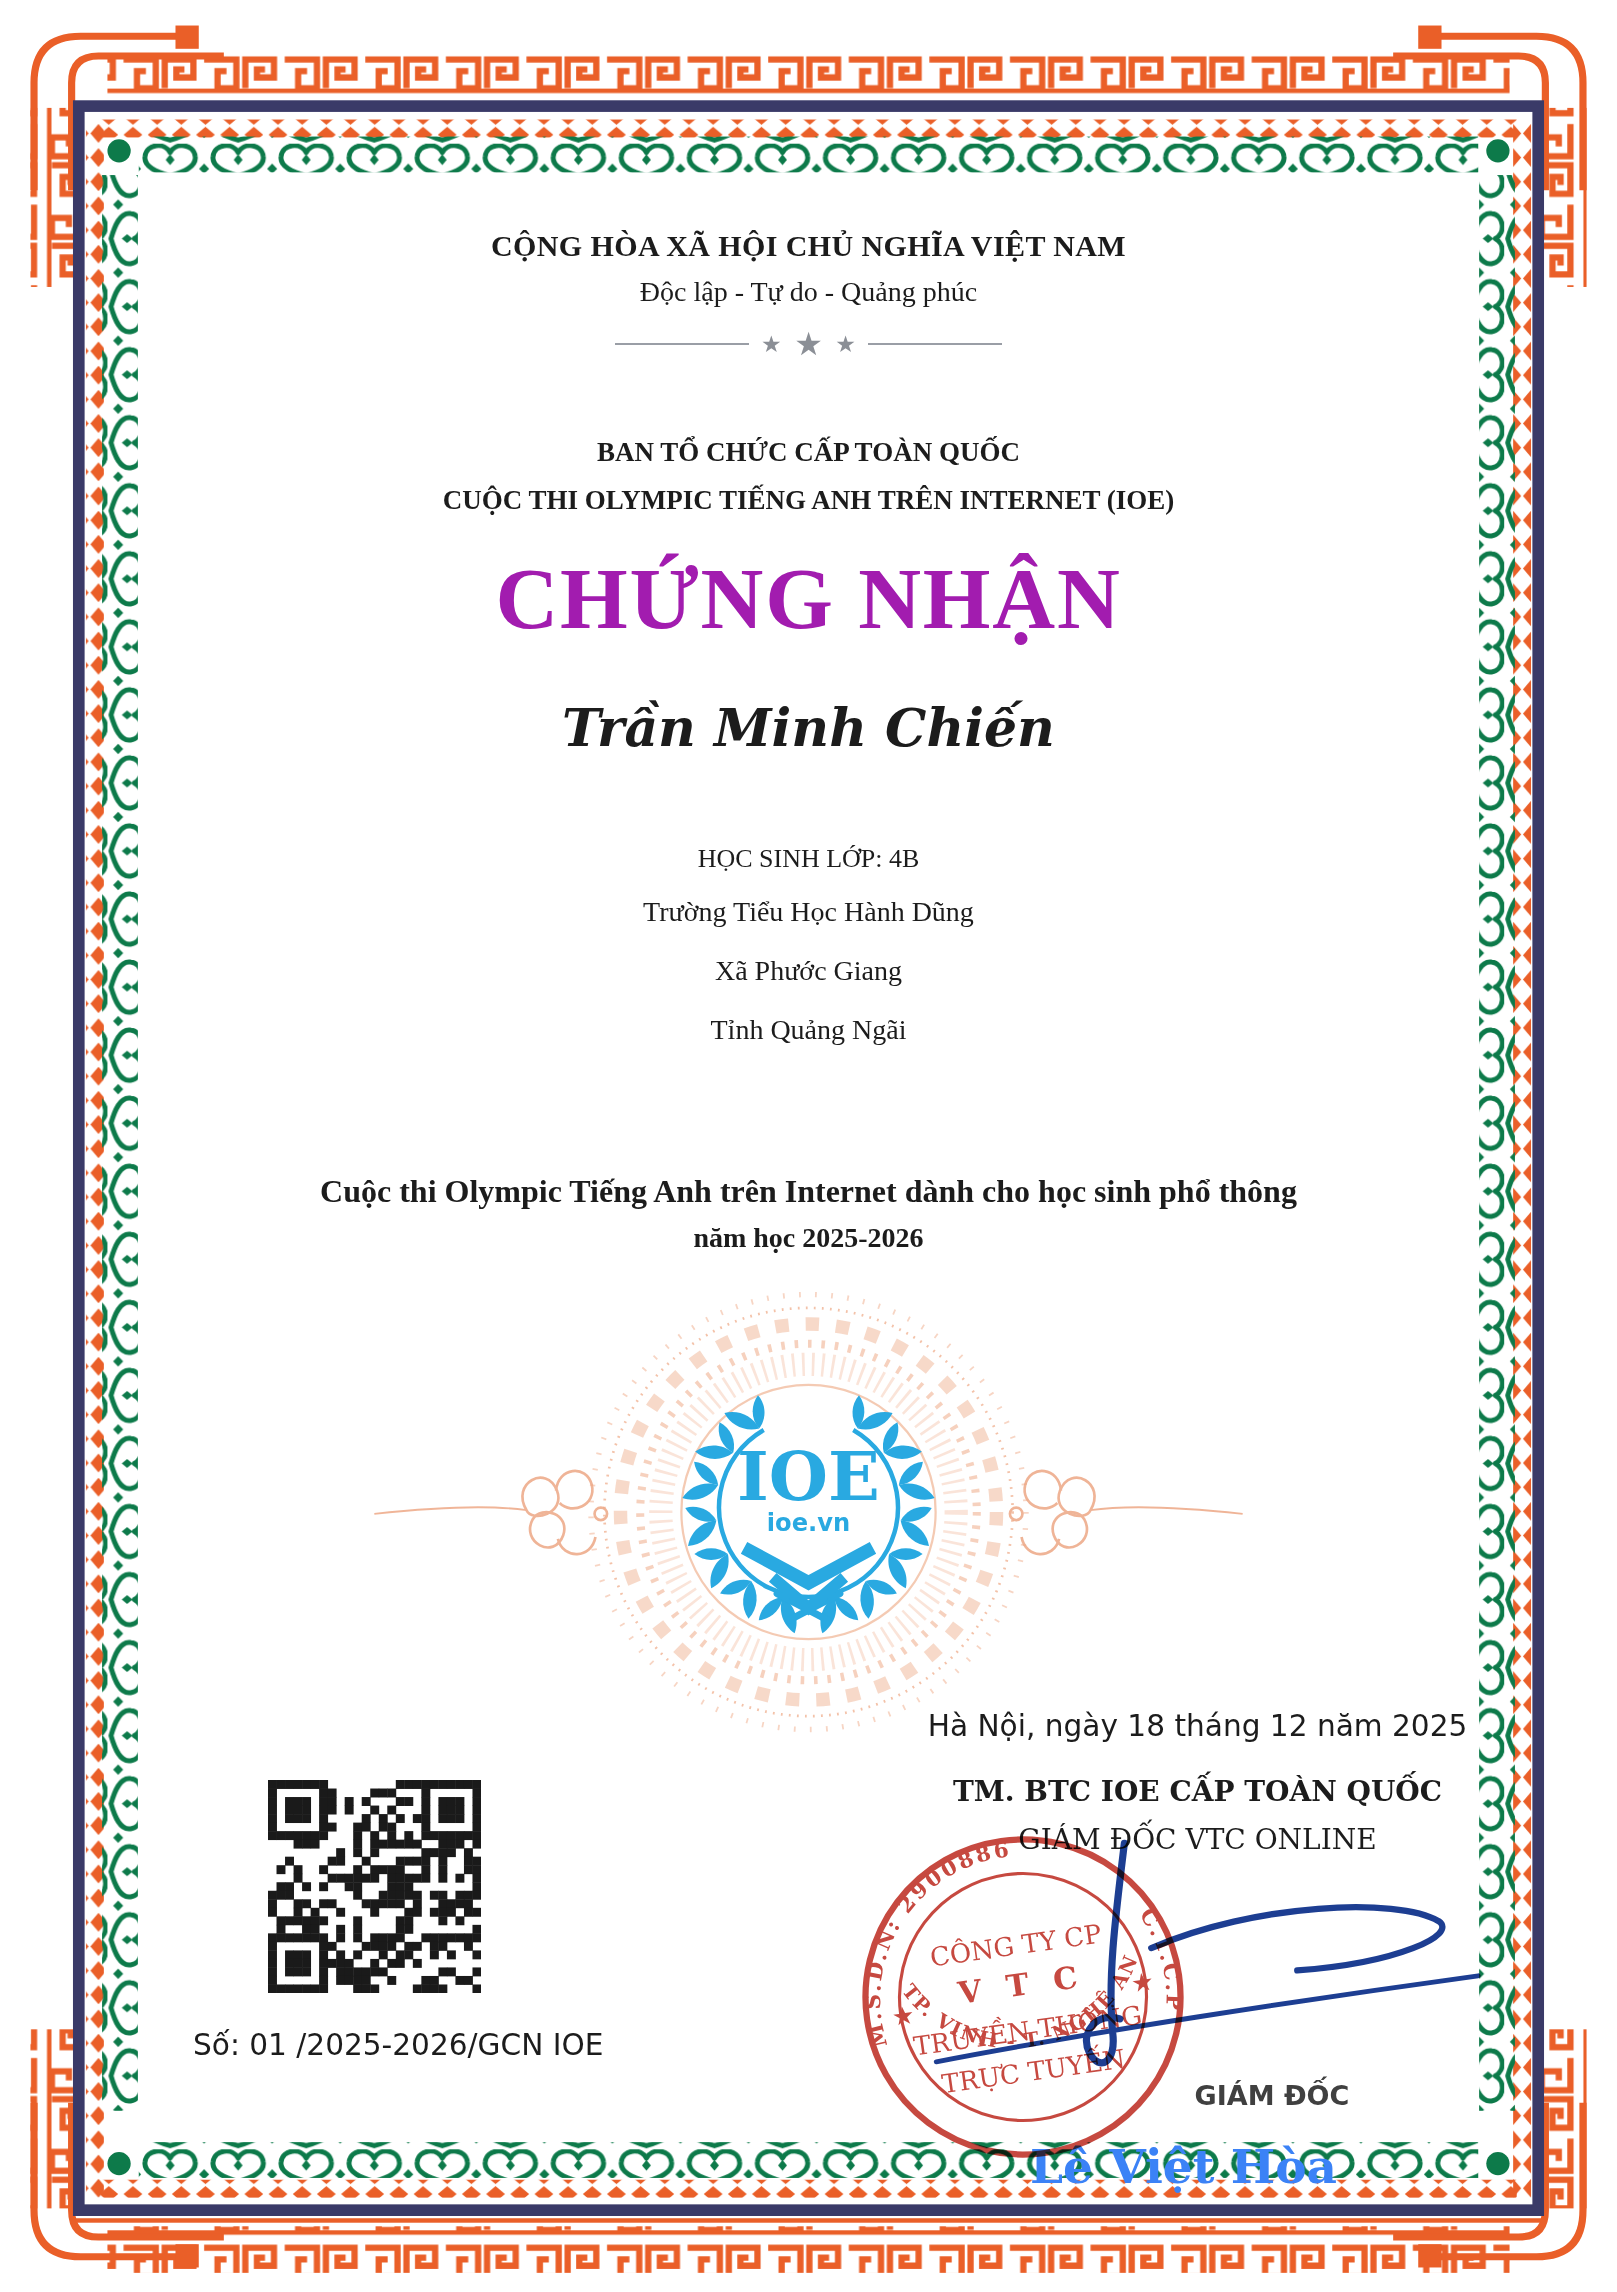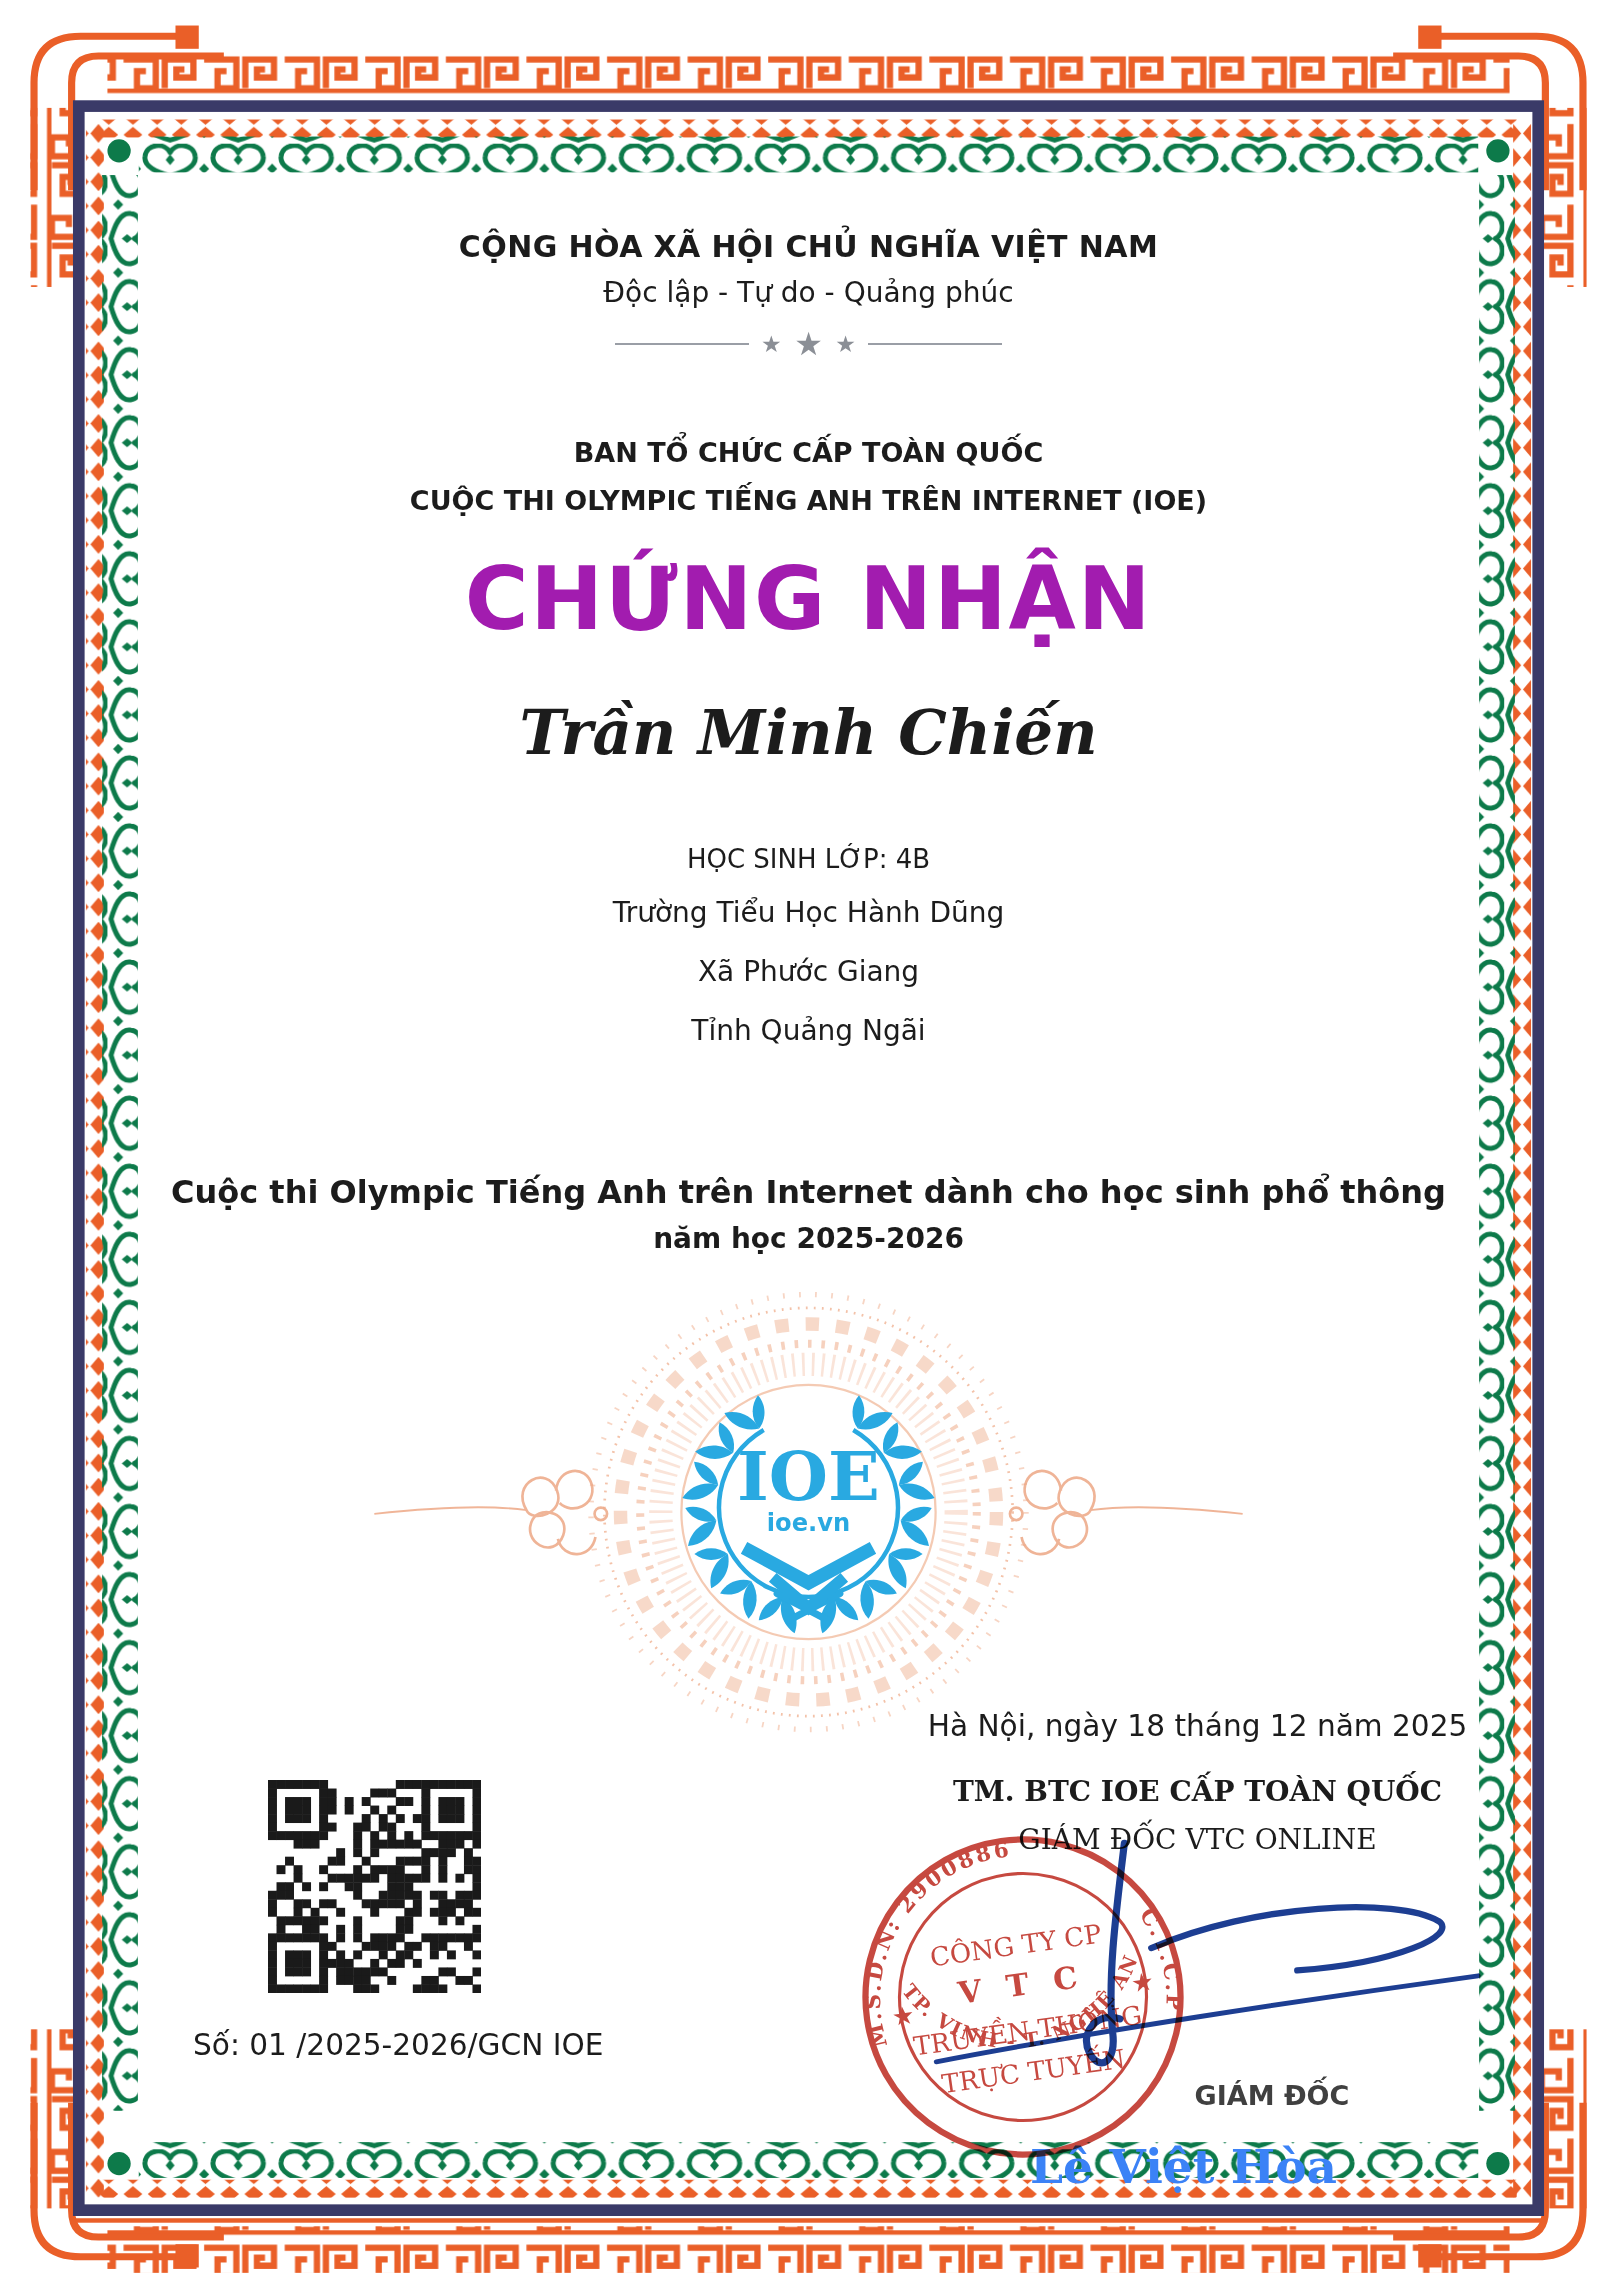--- a/index.html
+++ b/index.html
@@ -1,30 +1,30 @@
 <!DOCTYPE html>
 <html style="font-size:14.3px"><head>
 <meta charset="utf-8">
 <style>
   html,body{margin:0;padding:0;background:#ffffff;}
   .page{position:relative;width:1617px;height:2293px;background:#ffffff;overflow:hidden;
         font-family:"DejaVu Sans","Liberation Sans",sans-serif;color:#1c1c1c;}
   .abs{position:absolute;}
-  .ctr{left:134px;right:134px;text-align:center;}
+  .ctr{left:134px;right:134px;text-align:center;font-family:Liberation Serif, serif;}
   .rightblock{left:866px;width:663px;text-align:center;}
   .nat1{top:229px;font-size:30px;font-weight:bold;letter-spacing:0.4px;}
   .nat2{top:276px;font-size:28px;}
   .divider{top:328px;height:32px;display:flex;align-items:center;justify-content:center;gap:12.5px;color:#8b8f96;}
   .divider .bar{width:134px;height:2.7px;background:#9a9ea6;}
   .divider .st{font-size:23px;line-height:1;color:#8b8f96;}
   .divider .st.big{font-size:32px;}
   .org1{top:437px;font-size:27px;font-weight:bold;}
   .org2{top:485px;font-size:27px;font-weight:bold;}
   .title{top:548px;font-size:87px;font-weight:bold;color:#a21caf;letter-spacing:1.8px;}
-  .name{top:697px;font-size:61px;font-weight:bold;font-style:italic;font-family:"DejaVu Serif","Liberation Serif",serif;}
+  .name{top:697px;font-size:52px;font-weight:bold;font-style:italic;font-family:"DejaVu Serif","Liberation Serif",serif;}
   .cls{top:844px;font-size:26px;}
   .school{top:896px;font-size:28px;}
   .commune{top:955px;font-size:28px;}
   .province{top:1014px;font-size:28px;}
   .award{top:1089px;font-size:31px;font-weight:bold;}
   .contest1{top:1173px;font-size:32px;font-weight:bold;}
   .contest2{top:1222px;font-size:28px;font-weight:bold;}
   .date{top:1709px;font-size:29.6px;}
   .tm{top:1775px;font-size:28px;font-weight:bold;font-family:"DejaVu Serif","Liberation Serif",serif;}
   .gd{top:1823px;font-size:28px;font-family:"DejaVu Serif","Liberation Serif",serif;}

